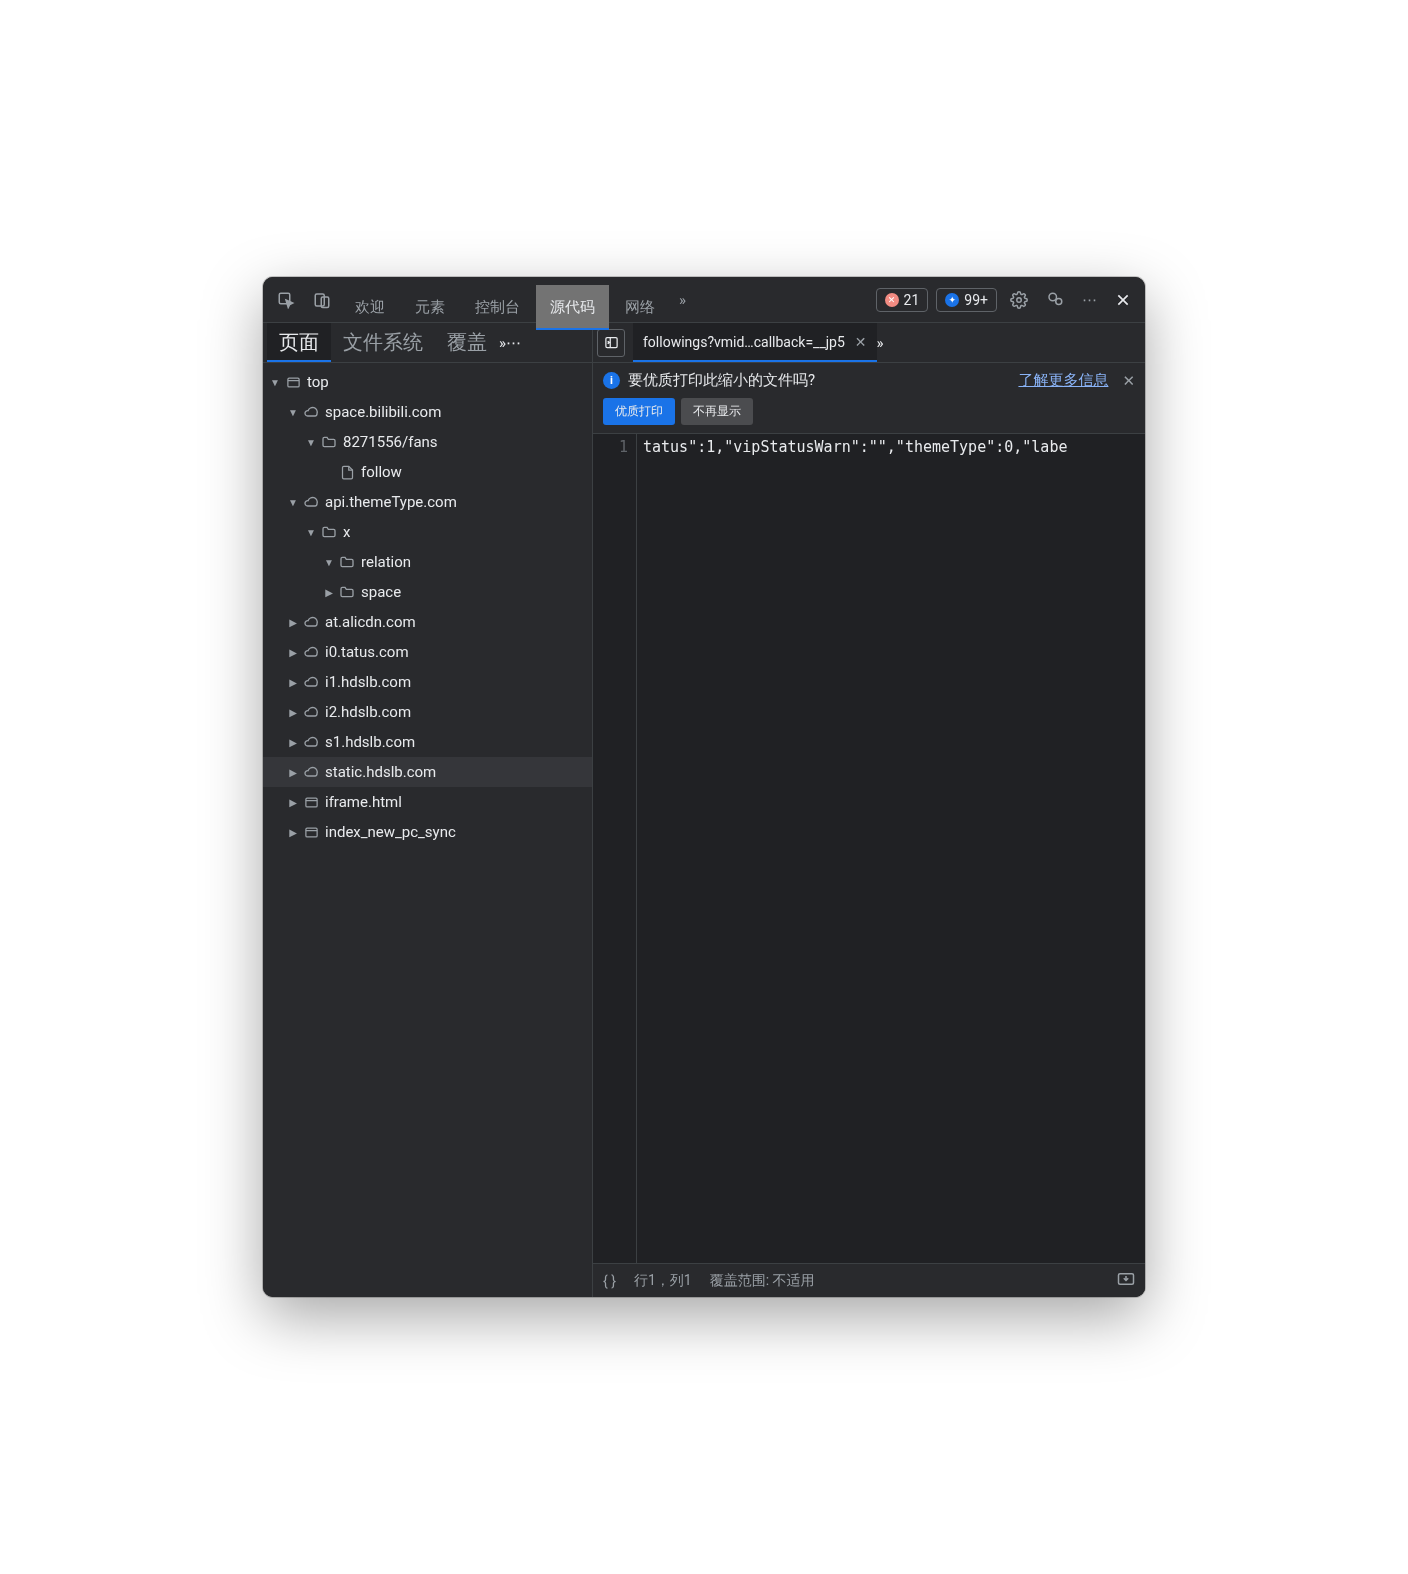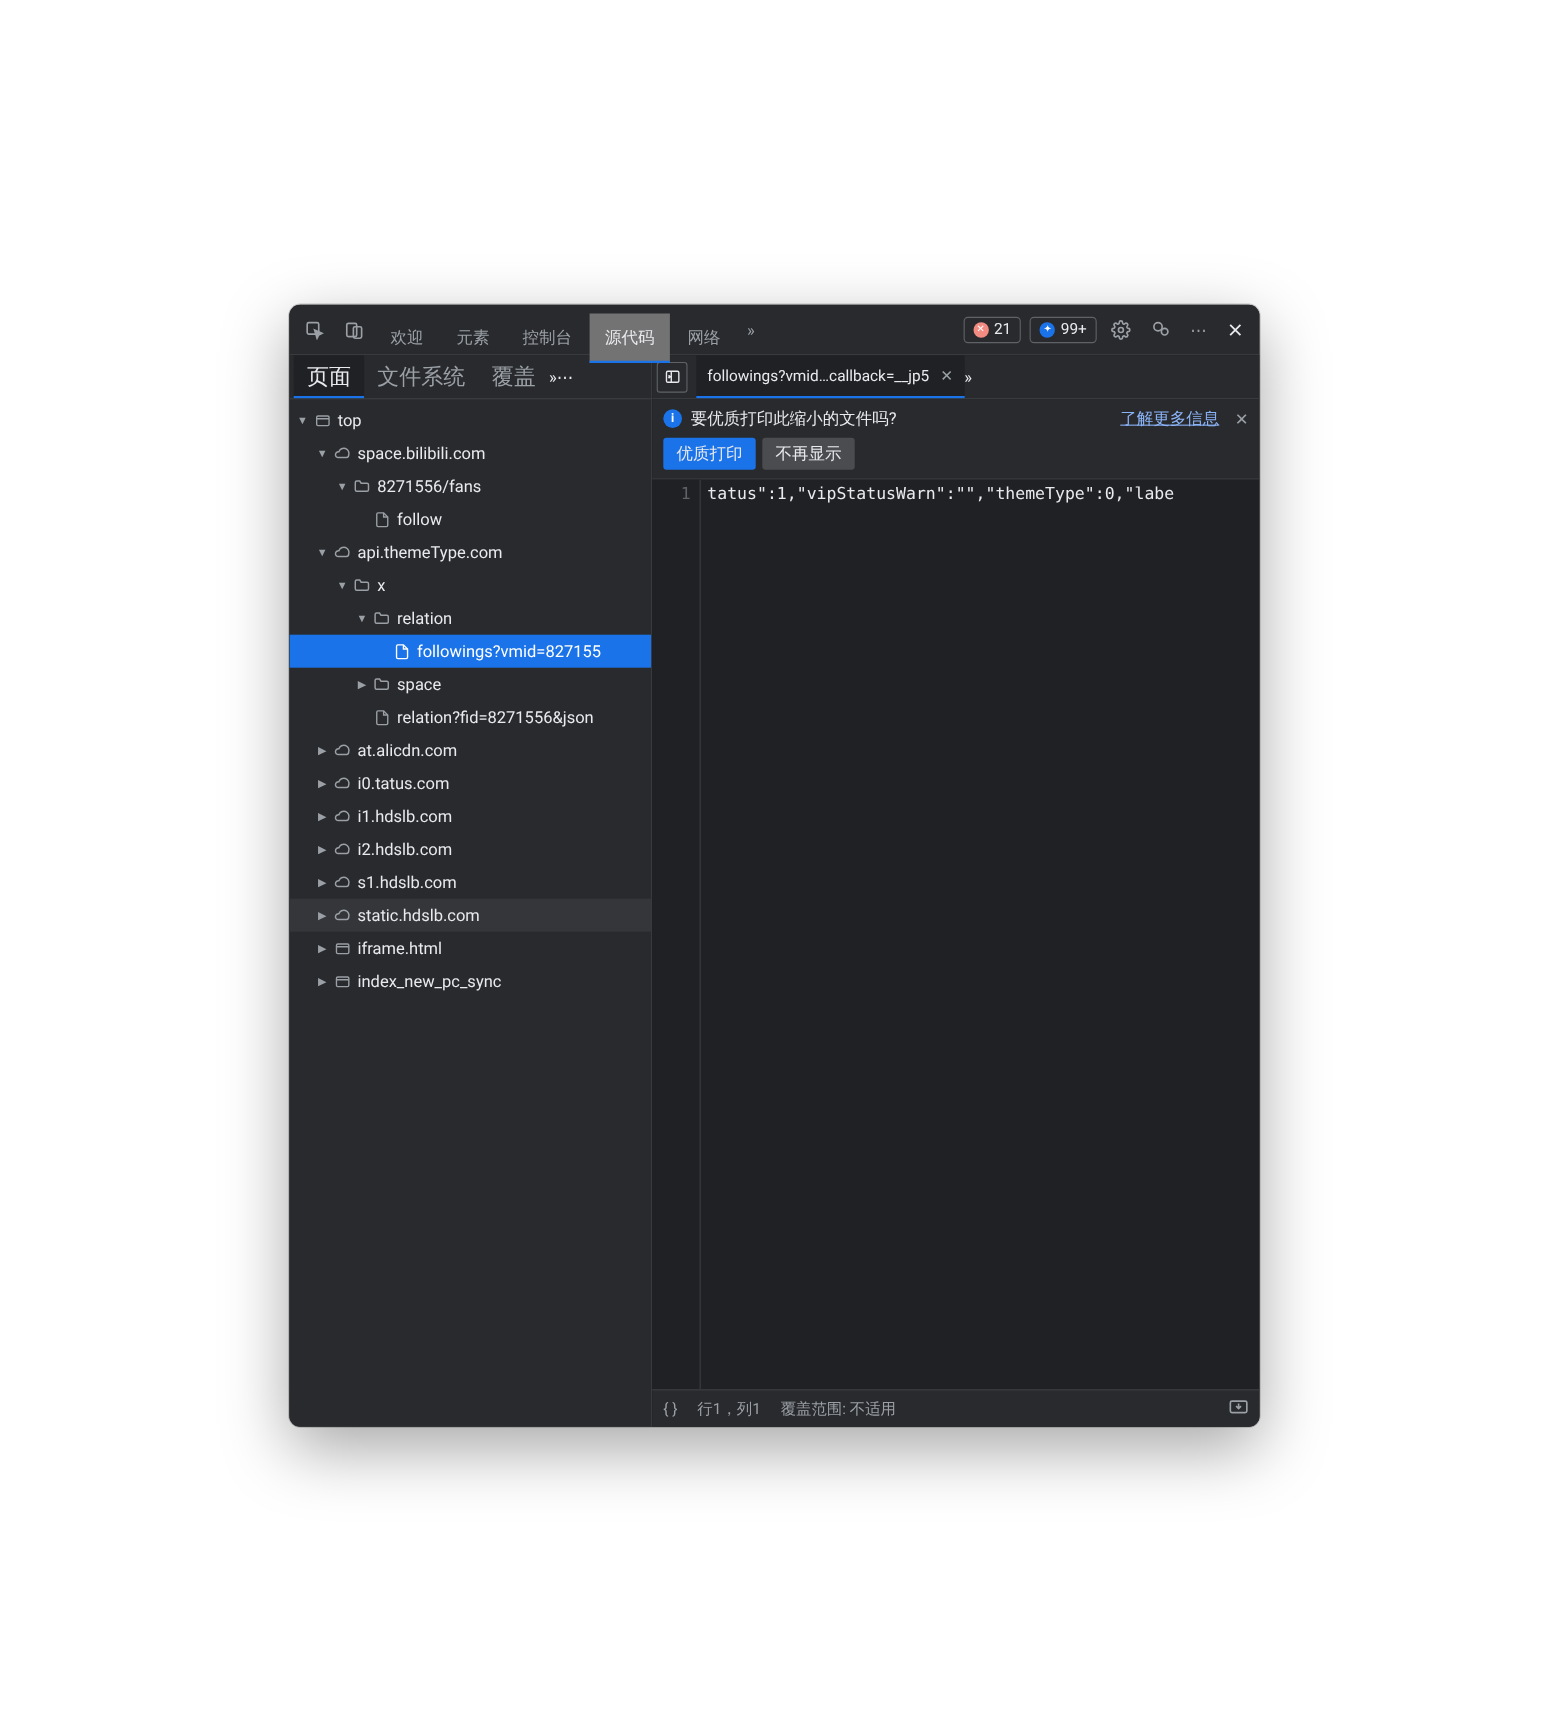--- a/index.html
+++ b/index.html
@@ -229,21 +229,21 @@
     margin-left: auto;
     color: #8ab4f8;
     text-decoration: underline;
     cursor: pointer;
   }
   .info-row1 .close-info { color: #9aa0a6; cursor: pointer; margin-left: 6px; }
   .info-row2 { display: flex; gap: 6px; }
   .info-row2 .btn {
     padding: 5px 12px;
     border-radius: 3px;
-    font-size: 15px;
+    font-size: 12px;
     cursor: pointer;
     color: #e8eaed;
   }
   .info-row2 .btn.primary { background: #1a73e8; }
   .info-row2 .btn.secondary { background: #4b4c4f; }
 
   .code-area {
     flex: 1;
     display: flex;
     background: #202124;
@@ -419,48 +419,28 @@
           </div>
           <div class="tree-row indent-3">
             <span class="arrow">▼</span>
             <span class="ico">
               <svg width="16" height="16" viewBox="0 0 24 24" fill="none" stroke="currentColor" stroke-width="2">
                 <path d="M3 7a2 2 0 0 1 2-2h4l2 3h8a2 2 0 0 1 2 2v7a2 2 0 0 1-2 2H5a2 2 0 0 1-2-2z"></path>
               </svg>
             </span>
             <span>relation</span>
           </div>
-          <div class="tree-row indent-4 selected">
-            <span class="arrow"></span>
-            <span class="ico">
-              <svg width="15" height="15" viewBox="0 0 24 24" fill="none" stroke="currentColor" stroke-width="2">
-                <path d="M14 2H6a2 2 0 0 0-2 2v16a2 2 0 0 0 2 2h12a2 2 0 0 0 2-2V8z"></path>
-                <path d="M14 2v6h6"></path>
-              </svg>
-            </span>
-            <span>followings?vmid=827155</span>
-          </div>
           <div class="tree-row indent-3">
             <span class="arrow">▶</span>
             <span class="ico">
               <svg width="16" height="16" viewBox="0 0 24 24" fill="none" stroke="currentColor" stroke-width="2">
                 <path d="M3 7a2 2 0 0 1 2-2h4l2 3h8a2 2 0 0 1 2 2v7a2 2 0 0 1-2 2H5a2 2 0 0 1-2-2z"></path>
               </svg>
             </span>
             <span>space</span>
-          </div>
-          <div class="tree-row indent-3">
-            <span class="arrow"></span>
-            <span class="ico">
-              <svg width="15" height="15" viewBox="0 0 24 24" fill="none" stroke="currentColor" stroke-width="2">
-                <path d="M14 2H6a2 2 0 0 0-2 2v16a2 2 0 0 0 2 2h12a2 2 0 0 0 2-2V8z"></path>
-                <path d="M14 2v6h6"></path>
-              </svg>
-            </span>
-            <span>relation?fid=8271556&amp;json</span>
           </div>
           <div class="tree-row indent-1">
             <span class="arrow">▶</span>
             <span class="ico">
               <svg width="16" height="16" viewBox="0 0 24 24" fill="none" stroke="currentColor" stroke-width="2">
                 <path d="M18 18H7a4 4 0 1 1 .6-7.95A6 6 0 1 1 21 14.5 3.5 3.5 0 0 1 18 18z"></path>
               </svg>
             </span>
             <span>at.alicdn.com</span>
           </div>

